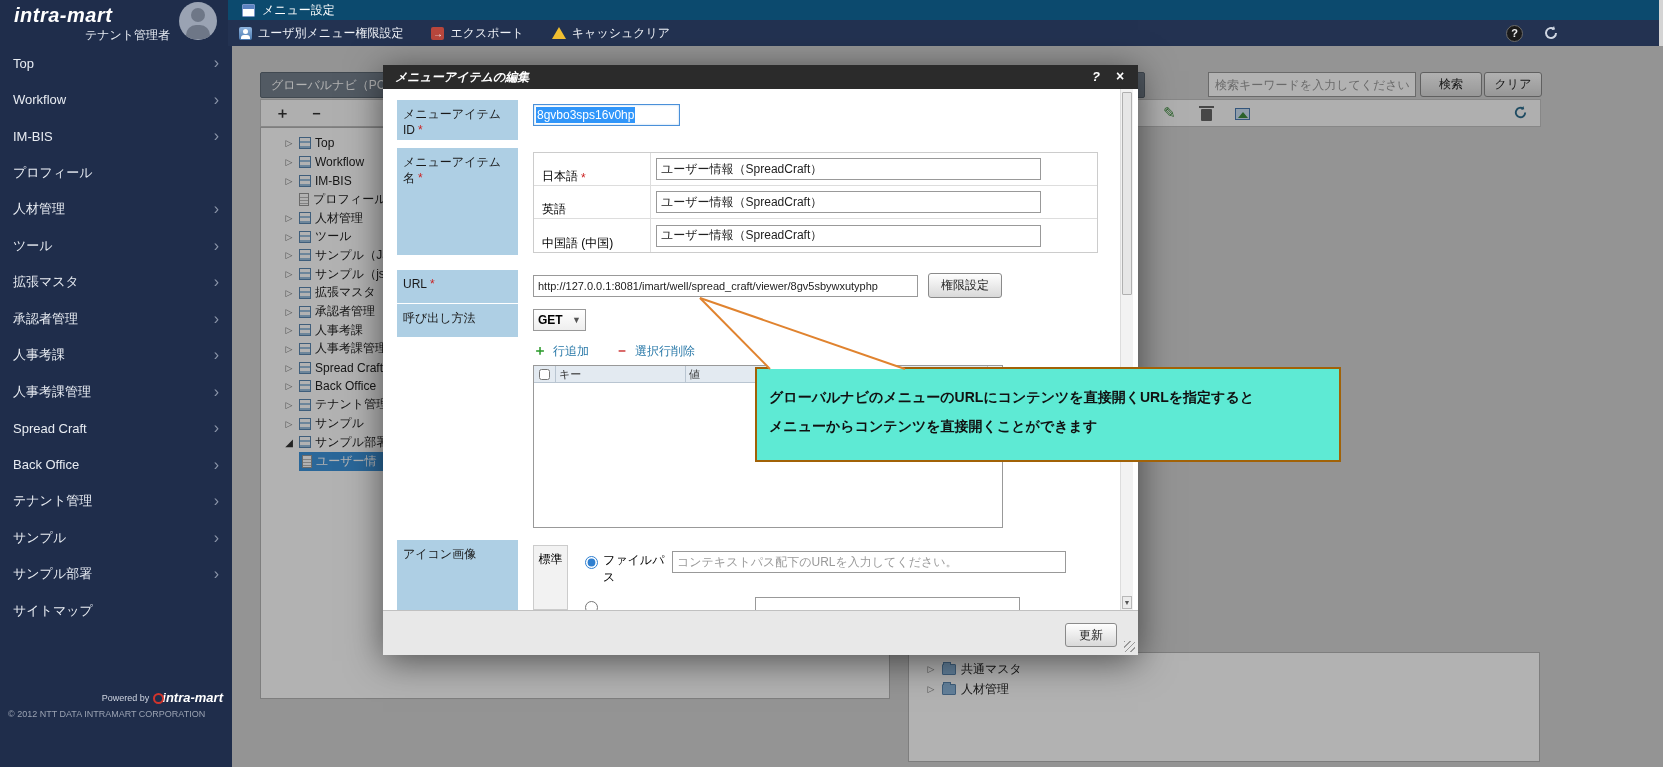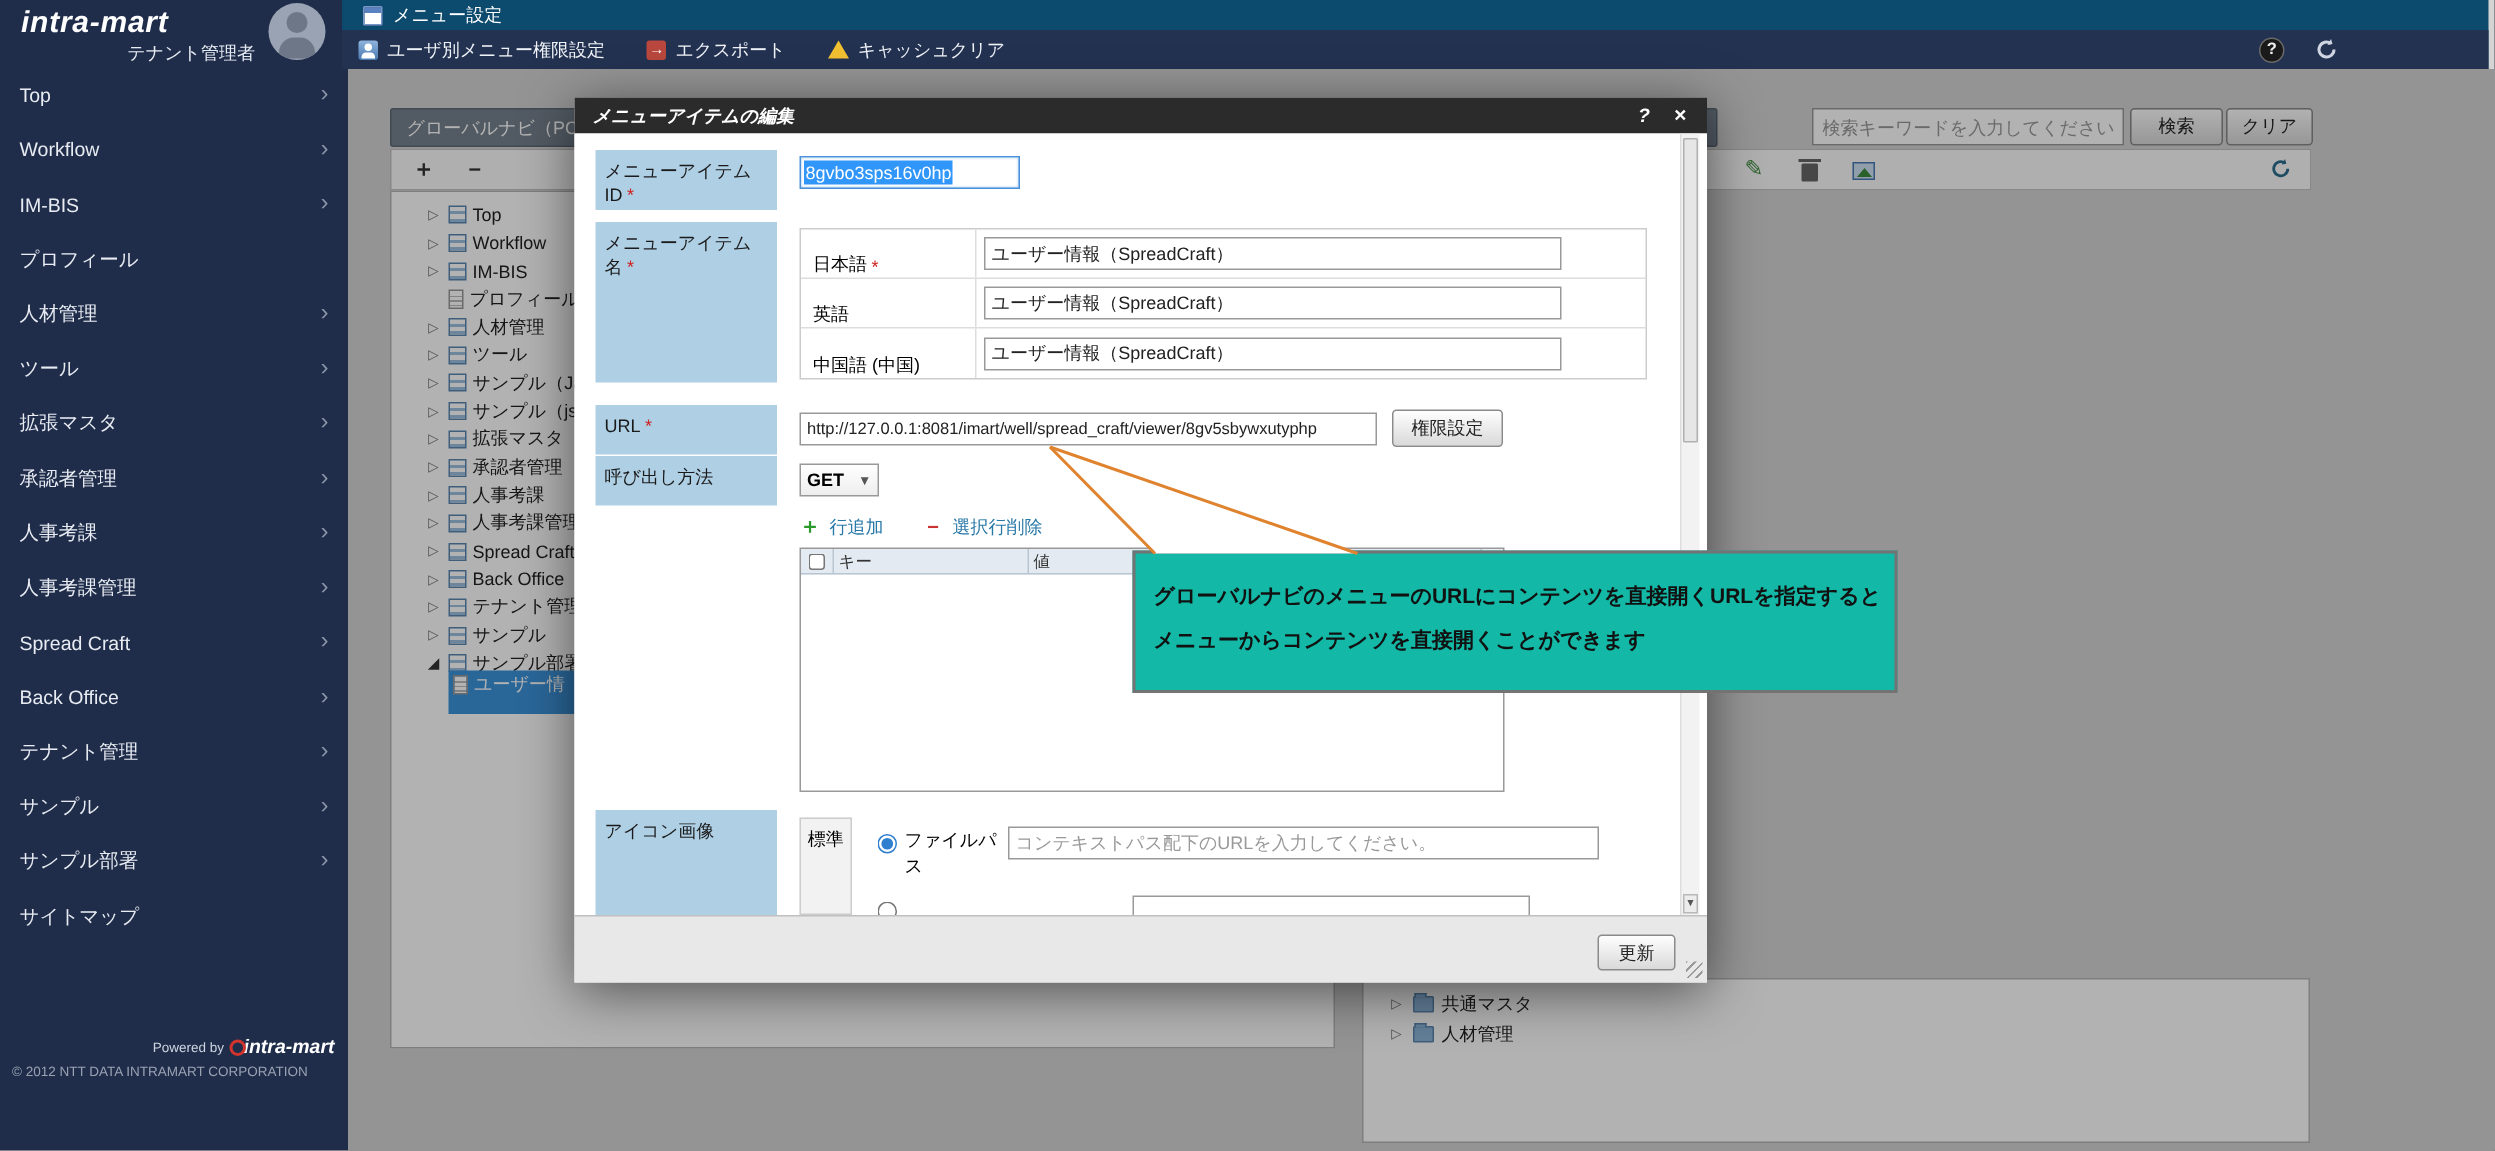--- a/index.html
+++ b/index.html
@@ -55,21 +55,21 @@
   .ico-refresh2 { position:absolute; top:5px; cursor:pointer; }
 
   .treepanel { position:absolute; left:28px; top:81px; width:630px; height:572px; background:#fff; border:1px solid #b5b5b5; overflow:hidden; }
   .tree { position:absolute; top:6px; left:8px; right:0; }
   .titem { height:18.7px; display:flex; align-items:center; gap:4px; font-size:12px; color:#222; padding-left:14px; cursor:pointer; white-space:nowrap; }
   .titem.child { padding-left:30px; }
   .tw { width:12px; color:#777; font-size:9px; text-align:center; }
   .tw.exp { color:#333; font-size:10px; }
   .ig { width:12px; height:12px; border:1px solid #5b87b0; background:linear-gradient(#fff 0 3px,#9dc0de 3px 5px,#fff 5px 8px,#9dc0de 8px 10px,#fff 10px); flex:none; }
   .id2 { width:10px; height:13px; border:1px solid #999; background:linear-gradient(#fff 0 3px,#bbb 3px 4px,#fff 4px 6px,#bbb 6px 7px,#fff 7px 9px,#bbb 9px 10px,#fff 10px); flex:none; }
-  .selbox { display:flex; align-items:center; gap:4px; background:#3d94dc; color:#fff; padding:1px 6px 11px 3px; }
+  .selbox { display:flex; align-items:center; gap:4px; background:#3d94dc; color:#fff; padding:1px 6px 1px 3px; }
 
   .rbpanel { position:absolute; left:676px; top:606px; width:632px; height:110px; background:#fff; border:1px solid #b5b5b5; padding-top:6px; }
   .rbitem { height:20px; display:flex; align-items:center; gap:5px; font-size:12px; color:#222; padding-left:16px; cursor:pointer; }
   .ifold { width:14px; height:11px; background:#8db6dc; border:1px solid #5b87b0; border-radius:1px; position:relative; flex:none; }
   .ifold::before { content:""; position:absolute; left:0; top:-3px; width:6px; height:2px; background:#8db6dc; border:1px solid #5b87b0; border-bottom:none; }
 
   .overlay { position:absolute; inset:0; background:rgba(0,0,0,0.30); z-index:5; }
 
   
   .modal { position:absolute; left:383px; top:65px; width:755px; height:590px; z-index:10; box-shadow:0 6px 34px rgba(0,0,0,0.55); background:#fff; }
@@ -112,21 +112,21 @@
   .icontxt::placeholder, .searchbox::placeholder { color:#999; }
   .icontxt2 { position:absolute; left:372px; top:508px; width:265px; }
   .sb { position:absolute; left:737px; top:0; width:13px; height:521px; background:#f2f2f2; border-left:1px solid #ddd; cursor:pointer; }
   .sb-thumb { position:absolute; left:1px; top:3px; width:10px; height:203px; background:#e6e6e6; border:1px solid #b0b0b0; border-radius:1px; }
   .sb-down { position:absolute; left:1px; bottom:1px; width:10px; height:13px; background:#ececec; border:1px solid #b8b8b8; font-size:7px; color:#555; text-align:center; line-height:12px; }
   .mfoot { height:45px; background:#e8e8e8; border-top:1px solid #c0c0c0; position:relative; }
   .btn-update { position:absolute; right:21px; top:12px; width:52px; height:24px; }
   .grip { position:absolute; right:3px; bottom:3px; width:11px; height:11px; background:repeating-linear-gradient(135deg,#999 0 1px,transparent 1px 4px); cursor:nwse-resize; }
 
   
-  .callout { position:absolute; left:755px; top:367px; width:510px; height:95px; background:#14b8a6; border:2px solid #737373; z-index:15; padding:14px 0 0 12px; }
+  .callout { position:absolute; left:755px; top:367px; width:586px; height:95px; background:#5eead4; border:2px solid #a16207; z-index:15; padding:14px 0 0 12px; }
   .cline { font-size:14px; font-weight:bold; color:#111; line-height:29px; white-space:nowrap; }
   .tailsvg { position:absolute; left:690px; top:290px; z-index:16; }
 </style>
 </head>
 <body>
 
 <div id="app">
 
   <div class="sidebar">
     <div class="logo">intra-mart</div>

